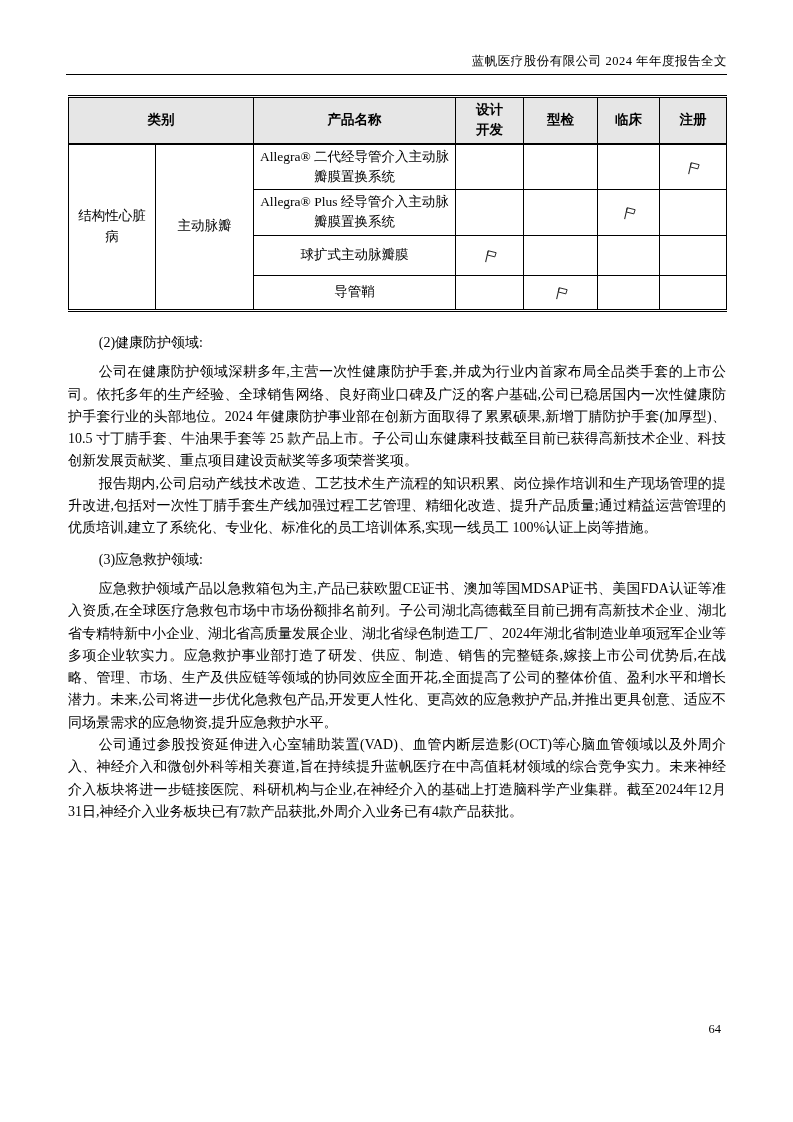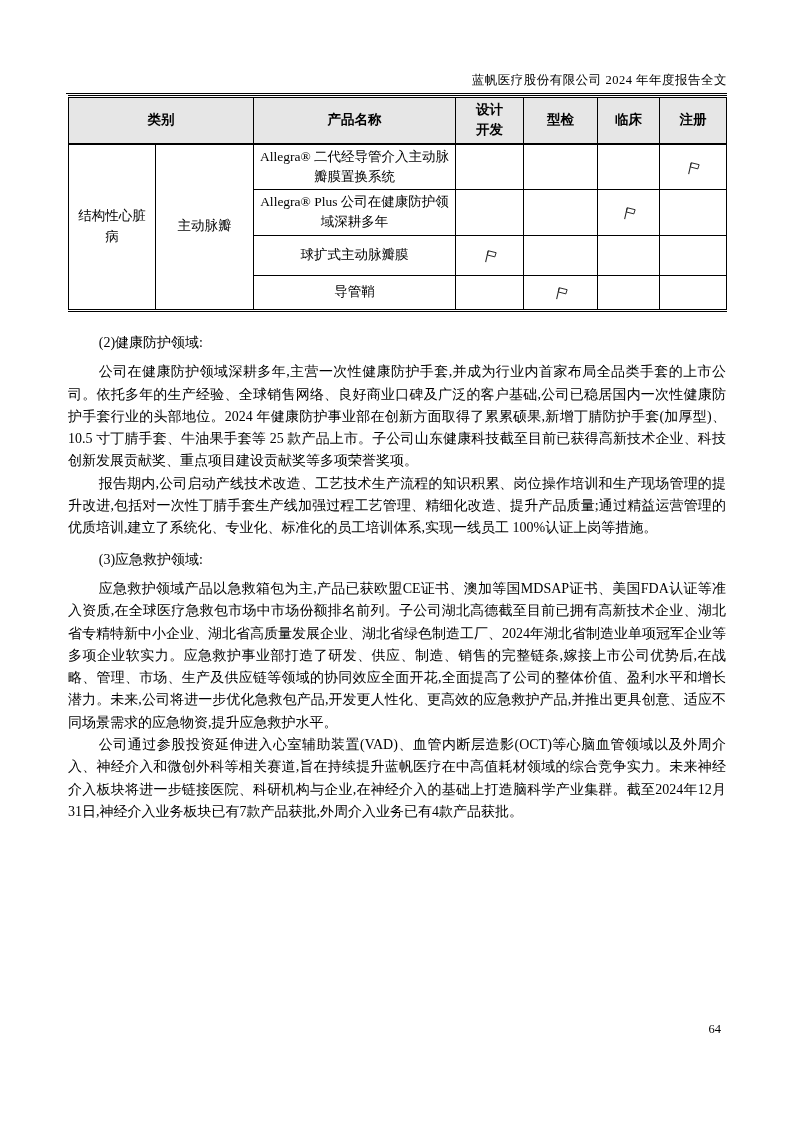--- a/index.html
+++ b/index.html
@@ -4,21 +4,21 @@
 <style>
   html,body{margin:0;padding:0;background:#ffffff;}
   .page{
     position:relative;
     width:793px;height:1122px;
     background:#ffffff;color:#000;
     font-family:"Liberation Serif","DejaVu Serif",serif;
     overflow:hidden;
   }
   
-  .page-header{position:absolute;left:66px;right:66px;top:52px;margin-top:19px;}
+  .page-header{position:absolute;left:66px;right:66px;top:52px;}
   .header-title{
     text-align:right;font-size:12.5px;line-height:18px;letter-spacing:.5px;
   }
   .header-rule{height:0;border-bottom:1.5px solid #000;margin-top:4px;}
   
   table.pipeline{
     position:absolute;left:68px;top:95px;width:658px;
     border-collapse:collapse;table-layout:fixed;
     border-top:3px double #000;border-bottom:3px double #000;
   }
@@ -92,21 +92,21 @@
         <td>Allegra® 二代经导管介入主动脉瓣膜置换系统</td>
         <td class="flag-cell" data-flag="0"></td>
         <td class="flag-cell" data-flag="0"></td>
         <td class="flag-cell" data-flag="0"></td>
         <td class="flag-cell" data-flag="1"><span class="flag-icon"><svg width="16" height="14" viewBox="0 0 18 16">
                 <path d="M4 15 L7 2" stroke="#222" stroke-width="1.2" fill="none"></path>
                 <path d="M7 2 L16 4.2 L14.5 9 L5.9 6.8 Z" stroke="#222" stroke-width="1.1" fill="none"></path>
               </svg></span></td>
       </tr>
       <tr class="r2">
-        <td>Allegra® Plus 公司在健康防护领域深耕多年</td>
+        <td>Allegra® Plus 经导管介入主动脉瓣膜置换系统</td>
         <td class="flag-cell" data-flag="0"></td>
         <td class="flag-cell" data-flag="0"></td>
         <td class="flag-cell" data-flag="1"><span class="flag-icon"><svg width="16" height="14" viewBox="0 0 18 16">
                 <path d="M4 15 L7 2" stroke="#222" stroke-width="1.2" fill="none"></path>
                 <path d="M7 2 L16 4.2 L14.5 9 L5.9 6.8 Z" stroke="#222" stroke-width="1.1" fill="none"></path>
               </svg></span></td>
         <td class="flag-cell" data-flag="0"></td>
       </tr>
       <tr class="r3">
         <td>球扩式主动脉瓣膜</td>

